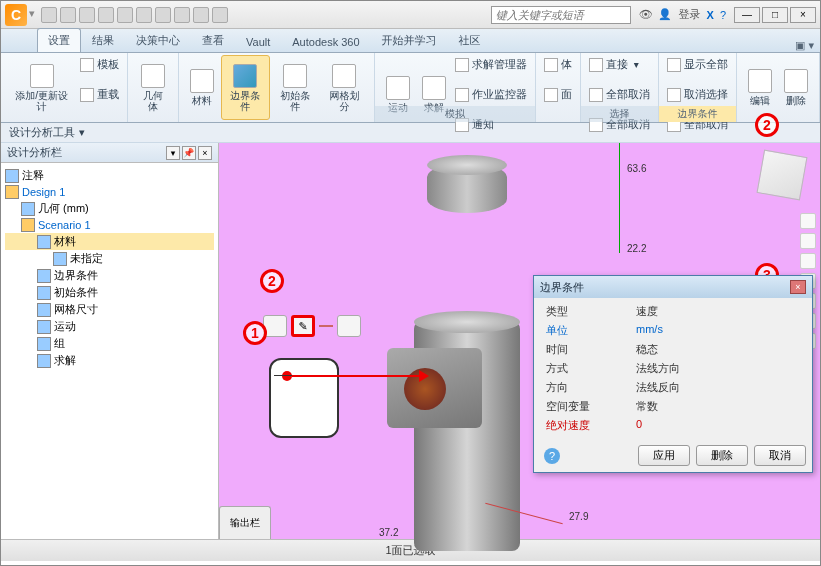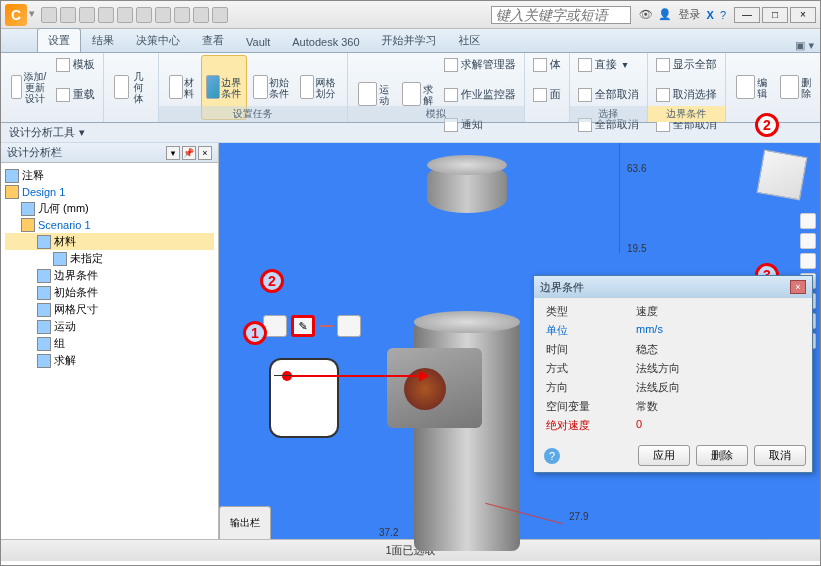--- a/index.html
+++ b/index.html
@@ -1,33 +1,33 @@
 <!DOCTYPE html>
 <html><head>
 <meta charset="utf-8">
 <style>
 *{margin:0;padding:0;box-sizing:border-box;font-family:"Microsoft YaHei",Arial,sans-serif;font-size:11px}
 body{width:821px;height:566px;background:#fff;position:relative;border:1px solid #888;overflow:hidden}
 .titlebar{height:28px;background:linear-gradient(#f5f5f5,#e4e4e4);display:flex;align-items:center;padding:0 4px;border-bottom:1px solid #bbb}
 .logo{width:22px;height:22px;background:linear-gradient(135deg,#ff8c00,#ffb347);border-radius:3px;margin-right:2px;display:flex;align-items:center;justify-content:center;color:#fff;font-weight:bold;font-size:14px}
 .qat{display:flex;gap:3px;margin-left:4px}
 .qat-btn{width:16px;height:16px;background:#d8d8d8;border:1px solid #aaa;border-radius:2px}
-.search-box{margin-left:auto;width:140px;height:18px;background:#fff;border:1px solid #999;padding:0 4px;font-size:14px;font-style:italic;color:#888}
+.search-box{margin-left:auto;width:140px;height:18px;background:#fff;border:1px solid #999;padding:0 4px;font-size:11px;font-style:italic;color:#888}
 .title-right{display:flex;gap:6px;margin-left:8px;align-items:center}
 .title-right span{color:#555}
 .win-btns{display:flex;gap:2px;margin-left:8px}
 .win-btn{width:26px;height:16px;border:1px solid #999;background:#eee;display:flex;align-items:center;justify-content:center;font-size:10px}
 .tabstrip{height:24px;background:linear-gradient(#e8f0f7,#d4e3f0);display:flex;align-items:flex-end;padding-left:36px;border-bottom:1px solid #9ab}
 .tab{padding:4px 10px;border:1px solid transparent;border-bottom:none;color:#456;cursor:pointer}
 .tab.active{background:#f5f9fc;border-color:#9ab;border-radius:3px 3px 0 0}
 .ribbon{height:70px;background:linear-gradient(#f5f9fc,#e8eef5);display:flex;border-bottom:1px solid #9ab}
 .r-group{border-right:1px solid #cbd9e6;padding:2px 6px;display:flex;flex-direction:column;position:relative}
 .r-group-label{position:absolute;bottom:0;left:0;right:0;text-align:center;font-size:10px;color:#567;background:rgba(200,215,230,.5);padding:1px 0}
 .r-buttons{display:flex;gap:2px;flex:1}
-.r-btn{display:flex;flex-direction:row;align-items:center;justify-content:center;padding:2px 4px;min-width:34px}
+.r-btn{display:flex;flex-direction:column;align-items:center;justify-content:center;padding:2px 4px;min-width:34px}
 .r-btn.big{min-width:44px}
 .r-icon{width:24px;height:24px;border:1px solid #aaa;background:#fff;border-radius:2px;margin-bottom:2px}
 .r-btn-label{font-size:10px;color:#345;line-height:11px;text-align:center}
 .r-btn.highlighted{background:#fde9a9;border:1px solid #e6b84f;border-radius:3px}
 .r-small-col{display:flex;flex-direction:column;gap:15px;padding:2px}
 .r-small-row{display:flex;align-items:center;gap:3px;font-size:10px;color:#345;white-space:nowrap}
 .r-small-icon{width:14px;height:14px;border:1px solid #aaa;background:#fff;flex-shrink:0}
 .below-ribbon{height:20px;background:#e8eef5;display:flex;align-items:center;padding:0 8px;border-bottom:1px solid #cbd9e6;font-size:10px;color:#345}
 .main{display:flex;height:396px}
 .sidebar{width:218px;border-right:1px solid #bbb;background:#fff;display:flex;flex-direction:column}
@@ -35,21 +35,21 @@
 .sidebar-header-title{flex:1;font-size:11px;color:#345}
 .sidebar-header-btns{display:flex;gap:2px}
 .sidebar-header-btn{width:14px;height:14px;border:1px solid #999;background:#f5f5f5;font-size:9px;display:flex;align-items:center;justify-content:center}
 .tree{flex:1;padding:4px;overflow:auto}
 .tree-item{display:flex;align-items:center;padding:1px 0;gap:3px}
 .tree-icon{width:14px;height:14px;flex-shrink:0}
 .tree-label{font-size:11px}
 .tree-label.blue{color:#0066cc;font-weight:normal}
 .tree-item.selected{background:#fde9a9}
 .indent1{padding-left:16px}.indent2{padding-left:32px}.indent3{padding-left:48px}
-.viewport{flex:1;position:relative;background:#3b82f6}
+.viewport{flex:1;position:relative;background:#f0abfc}
 .output-tab{position:absolute;bottom:0;left:0;padding:9px 10px;background:#eee;border:1px solid #aaa;border-bottom:none;font-size:10px;border-radius:3px 3px 0 0}
 .statusbar{height:22px;background:linear-gradient(#f0f0f0,#e0e0e0);border-top:1px solid #bbb;display:flex;align-items:center;justify-content:center;font-size:11px;color:#333}
 .callout{position:absolute;width:24px;height:24px;border:3px solid #e00;border-radius:50%;display:flex;align-items:center;justify-content:center;color:#e00;font-weight:bold;font-size:14px;background:rgba(255,255,255,.7)}
 .float-toolbar{position:absolute;left:262px;top:286px;display:flex;gap:4px;align-items:center}
 .float-btn{width:24px;height:22px;background:#f5f5f5;border:1px solid #aaa;border-radius:3px}
 .float-btn.red-highlight{border:3px solid #e00}
 .dialog{position:absolute;left:532px;top:274px;width:280px;background:#f0f0f0;border:1px solid #4a7ca8;box-shadow:2px 2px 6px rgba(0,0,0,.3)}
 .dialog-title{height:22px;background:linear-gradient(#d9e9f7,#b8d2e8);display:flex;align-items:center;padding:0 6px;font-size:11px;color:#234;justify-content:space-between}
 .dialog-close{width:16px;height:14px;background:#d77;border:1px solid #944;color:#fff;font-size:9px;display:flex;align-items:center;justify-content:center}
 .dialog-section{padding:2px 6px;background:#e8e8e8;border-bottom:1px solid #ccc;font-size:11px}
@@ -164,21 +164,20 @@
         </div>
       <div class="r-btn">
           <div class="r-icon"></div>
           <div class="r-btn-label">初始条件</div>
         </div>
       <div class="r-btn">
           <div class="r-icon"></div>
           <div class="r-btn-label">网格划分</div>
         </div>
     </div>
-    <div class="r-group-label">设置任务</div>
   </div>
   <div class="r-group">
     <div class="r-buttons">
       <div class="r-btn">
           <div class="r-icon"></div>
           <div class="r-btn-label">运动</div>
         </div>
       <div class="r-btn">
           <div class="r-icon"></div>
           <div class="r-btn-label">求解</div>
@@ -320,21 +319,21 @@
         <div class="tree-item indent2">
           <div class="tree-icon" style="background: rgb(153, 204, 255); border: 1px solid rgb(136, 136, 136);"></div>
           <span class="tree-label">求解</span>
         </div>
       </div>
   </div>
 
   <div class="viewport">
     <div class="axis-line" style="left:400px;top:0;width:1px;height:110px"></div>
     <div class="axis-label" style="left:408px;top:20px">63.6</div>
-    <div class="axis-label" style="left:408px;top:100px">19.5</div>
+    <div class="axis-label" style="left:408px;top:100px">22.2</div>
     <div class="model-shape cyl-body" style="left:195px"></div>
     <div class="model-shape cyl-body-cap" style="left:195px"></div>
     <div class="model-shape cyl-top" style="left:208px;top:20px;height:50px"></div>
     <div class="model-shape cyl-top-cap" style="left:208px;top:12px"></div>
     <div class="model-shape box-part" style="left:168px;top:205px"></div>
     <div class="model-shape circle-red" style="left:185px;top:225px"></div>
     <div class="red-line" style="left:265px;top:370px;width:80px;height:1px;transform:rotate(15deg)"></div>
     <div class="axis-label" style="left:350px;top:368px">27.9</div>
     <div class="axis-label" style="left:160px;top:384px">37.2</div>
 

